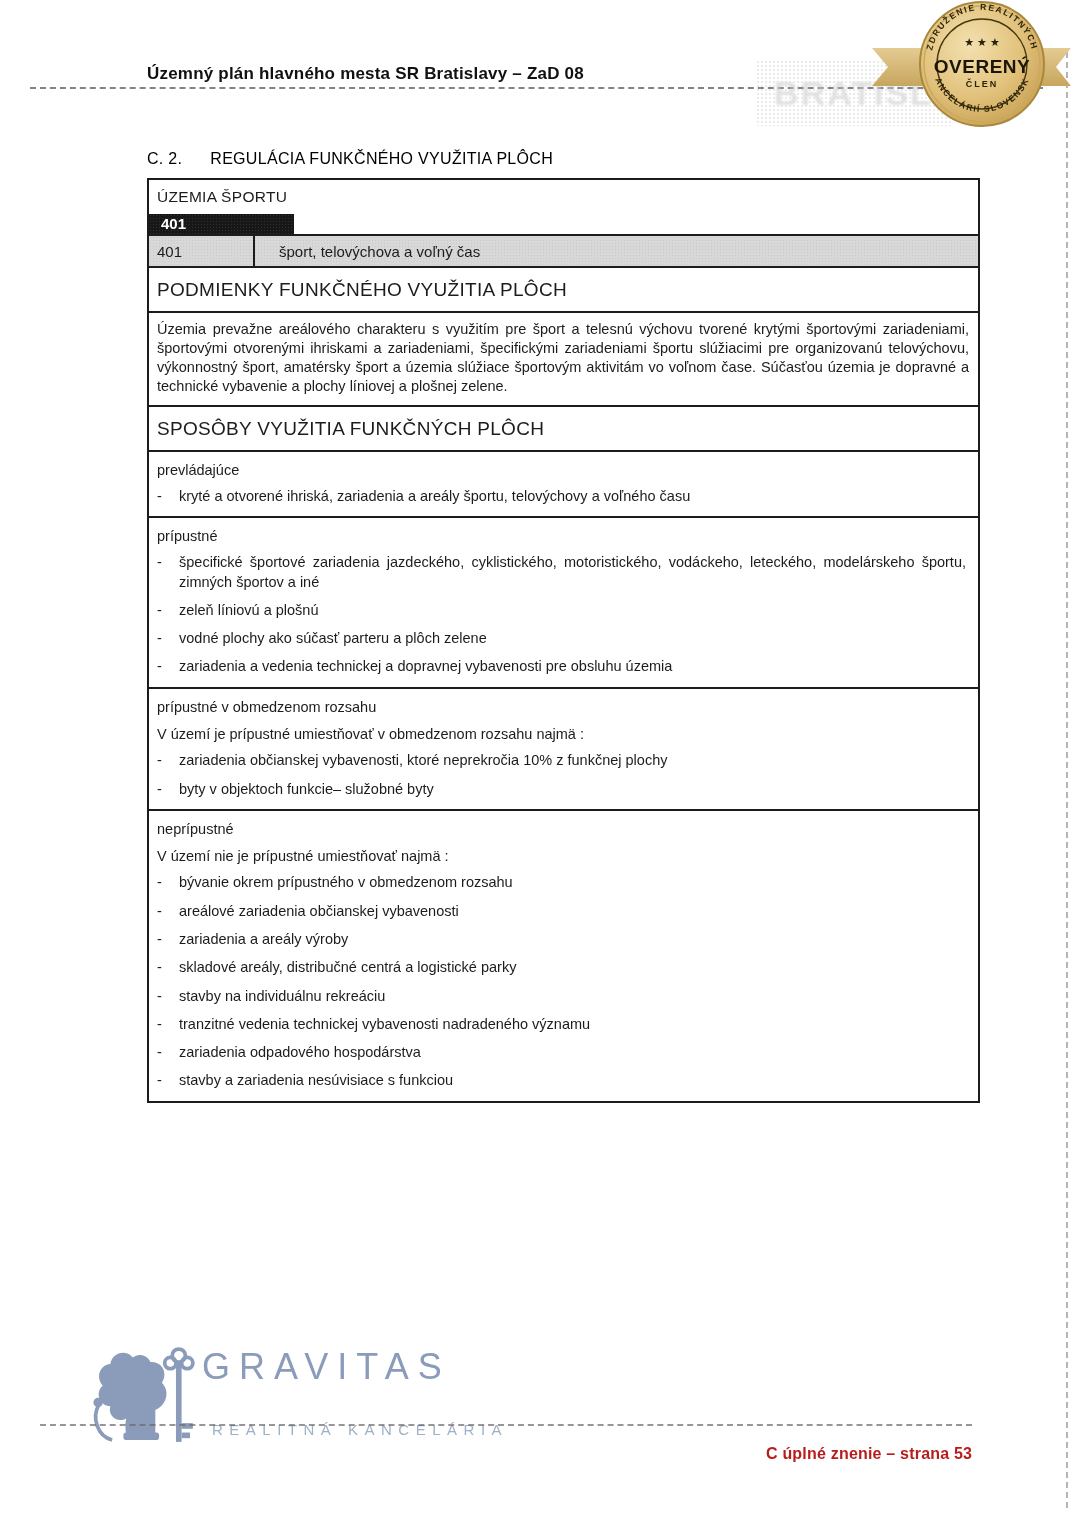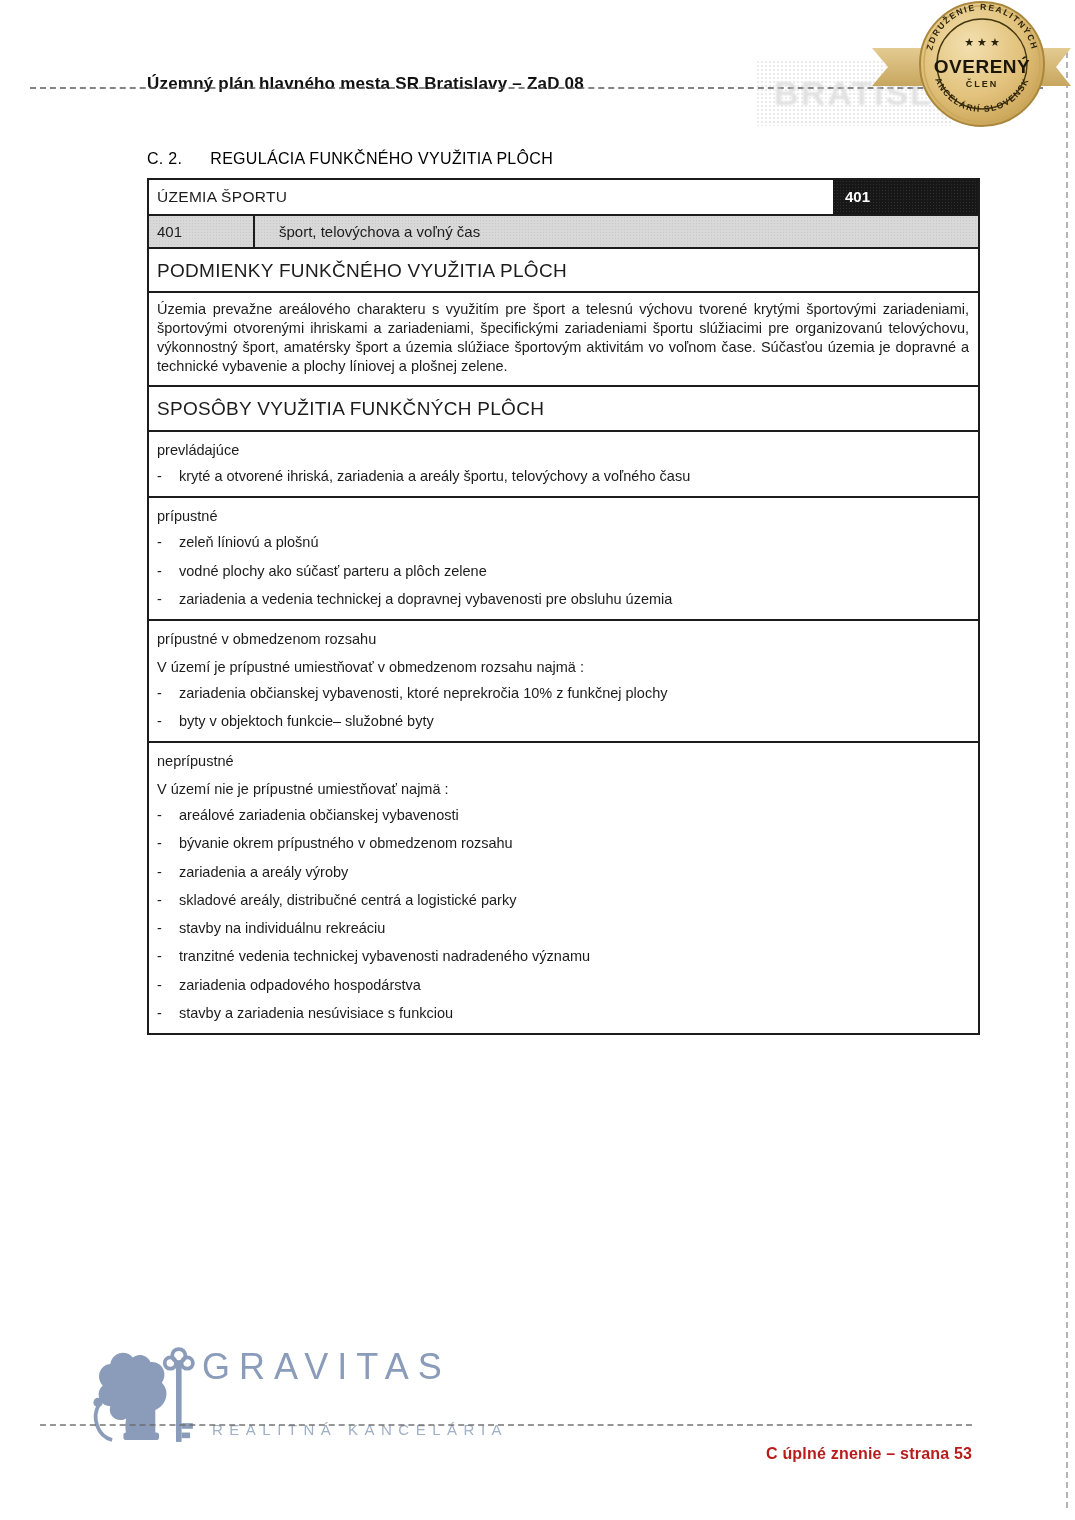--- a/index.html
+++ b/index.html
@@ -7,21 +7,21 @@
     width:1075px;height:1520px;position:relative;overflow:hidden;
     background:#ffffff;
     font-family:"Liberation Sans","DejaVu Sans",sans-serif;
     color:#1b1b1b;
     -webkit-font-smoothing:antialiased;
   }
   .abs{position:absolute;}
 
   
   .header-title{
-    left:147px;top:74px;font-size:17px;font-weight:bold;color:#111;
+    left:147px;top:64px;font-size:17px;font-weight:bold;color:#111;
     letter-spacing:.2px;
   }
   .header-rule{
     left:30px;top:87px;width:1013px;height:0;
     border-top:2px dashed #5a5a5a;opacity:.75;
   }
 
   
   .watermark{
     left:756px;top:60px;width:195px;height:66px;
@@ -43,21 +43,21 @@
   }
 
   
   .reg-table{
     left:147px;top:178px;width:833px;
     border:2px solid #1c1c1c;background:#fff;
     font-size:14.5px;line-height:1.33;color:#1c1c1c;
     box-sizing:border-box;
   }
   .t-row{border-top:2px solid #1c1c1c;}
-  .t-row:first-child{border-top:none;}
+  .t-row:first-child{border-top:none;flex-direction:column;}
 
   .title-row{display:flex;align-items:stretch;}
   .title-cell{flex:1;padding:7px 8px 6px;font-size:15.5px;letter-spacing:.3px;}
   .code-cell{
     width:133px;background:#171717;color:#fff;font-weight:bold;
     display:flex;align-items:center;padding-left:12px;font-size:15px;
     background-image:radial-gradient(rgba(255,255,255,.10) 1px, transparent 1px);
     background-size:3px 3px;
   }
 
@@ -175,20 +175,23 @@
     <div class="sec-label">prevládajúce</div>
 
     <div class="bullet">
         <span class="btxt">kryté a otvorené ihriská, zariadenia a areály športu, telovýchovy a voľného času</span>
       </div>
   </div>
 
   <div class="t-row section">
     <div class="sec-label">prípustné</div>
     <div class="bullet">
+        <span class="btxt">špecifické športové zariadenia jazdeckého, cyklistického, motoristického, vodáckeho, leteckého, modelárskeho športu, zimných športov a iné</span>
+      </div>
+    <div class="bullet">
         <span class="btxt">zeleň líniovú a plošnú</span>
       </div>
     <div class="bullet">
         <span class="btxt">vodné plochy ako súčasť parteru a plôch zelene</span>
       </div>
     <div class="bullet">
         <span class="btxt">zariadenia a vedenia technickej a dopravnej vybavenosti pre obsluhu územia</span>
       </div>
   </div>
 
@@ -200,24 +203,24 @@
       </div>
     <div class="bullet">
         <span class="btxt">byty v objektoch funkcie– služobné byty</span>
       </div>
   </div>
 
   <div class="t-row section">
     <div class="sec-label">neprípustné</div>
     <div class="sec-intro">V území nie je prípustné umiestňovať najmä :</div>
     <div class="bullet">
+        <span class="btxt">bývanie okrem prípustného v obmedzenom rozsahu</span>
+      </div>
+    <div class="bullet">
         <span class="btxt">areálové zariadenia občianskej vybavenosti</span>
-      </div>
-    <div class="bullet">
-        <span class="btxt">bývanie okrem prípustného v obmedzenom rozsahu</span>
       </div>
     <div class="bullet">
         <span class="btxt">zariadenia a areály výroby</span>
       </div>
     <div class="bullet">
         <span class="btxt">skladové areály, distribučné centrá a logistické parky</span>
       </div>
     <div class="bullet">
         <span class="btxt">stavby na individuálnu rekreáciu</span>
       </div>

